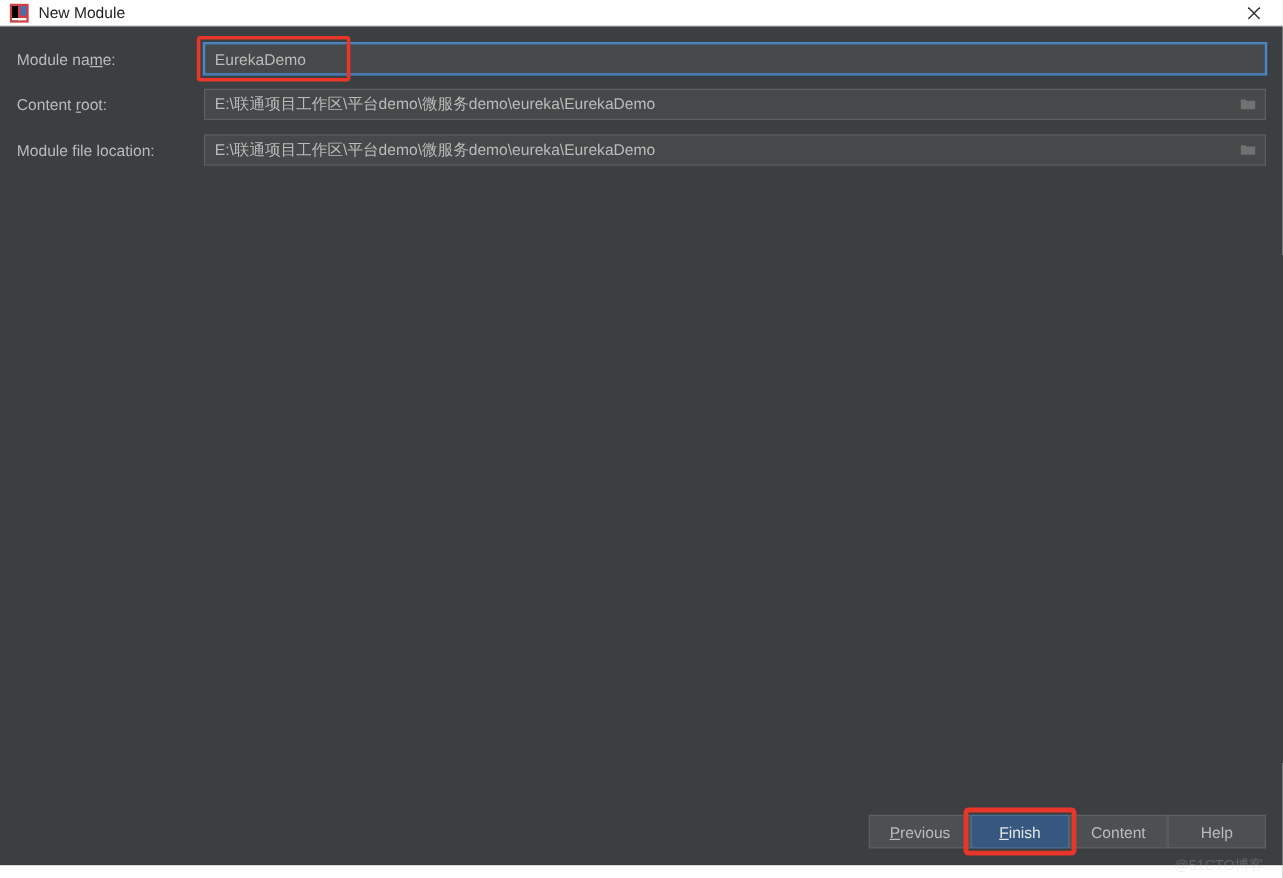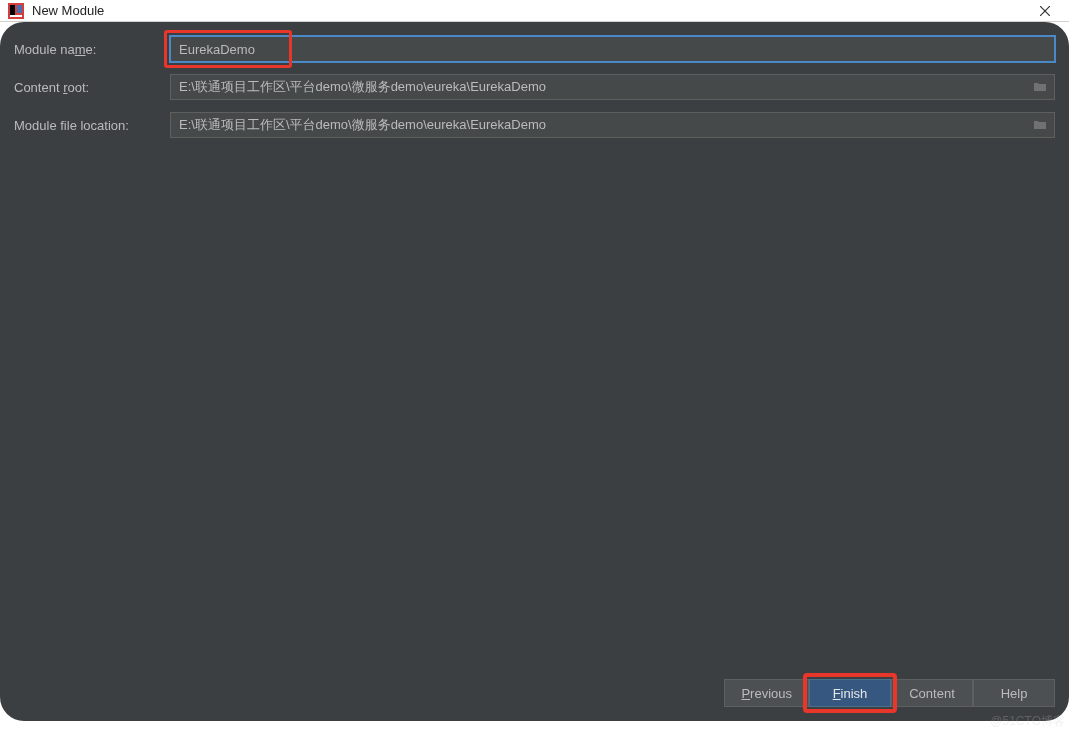--- a/index.html
+++ b/index.html
@@ -27,21 +27,20 @@
       display: flex; align-items: center; justify-content: center;
       color: #333; font-size: 14px;
     }
 
     .content {
       background: #3c3f41;
       height: calc(732px - 33px);
       display: flex; flex-direction: column;
       padding: 14px;
       color: #bbbbbb;
-      border-radius: 24px;
     }
     .form-area { flex: 1; }
     .row {
       display: flex; align-items: center;
       margin-bottom: 12px;
     }
     .row label {
       width: 156px;
       color: #bbbbbb;
       font-size: 13px;
@@ -101,21 +100,21 @@
     }
     .btn .m { text-decoration: underline; }
     .hl2 {
       border: 4px solid #e8362a;
       border-radius: 4px;
       position: absolute;
       pointer-events: none;
     }
     .watermark {
       position: absolute;
-      right: 4px; bottom: 2px;
+      right: 16px; bottom: 2px;
       color: rgba(200,200,200,0.25);
       font-size: 12px;
       pointer-events: none;
     }
   </style>
 </head>
 <body>
 
 <div class="titlebar">
   <span class="app-icon">

